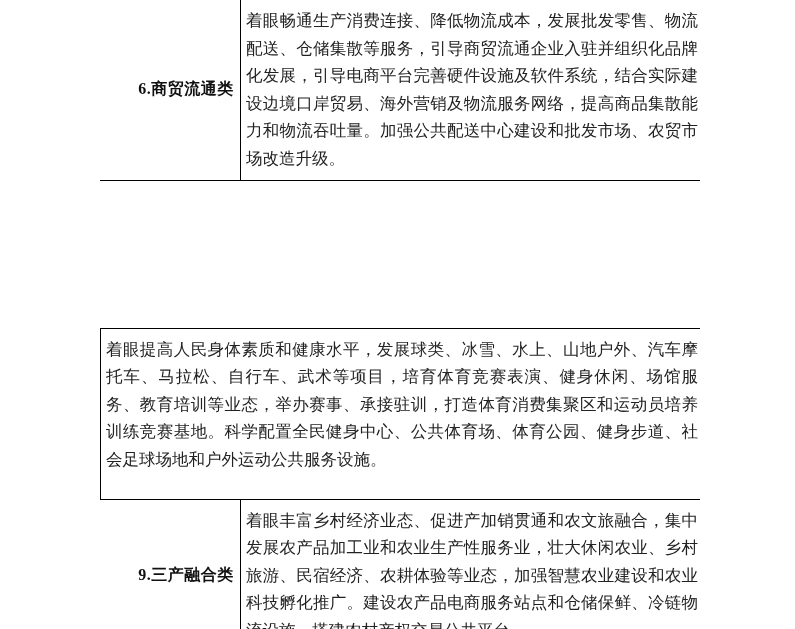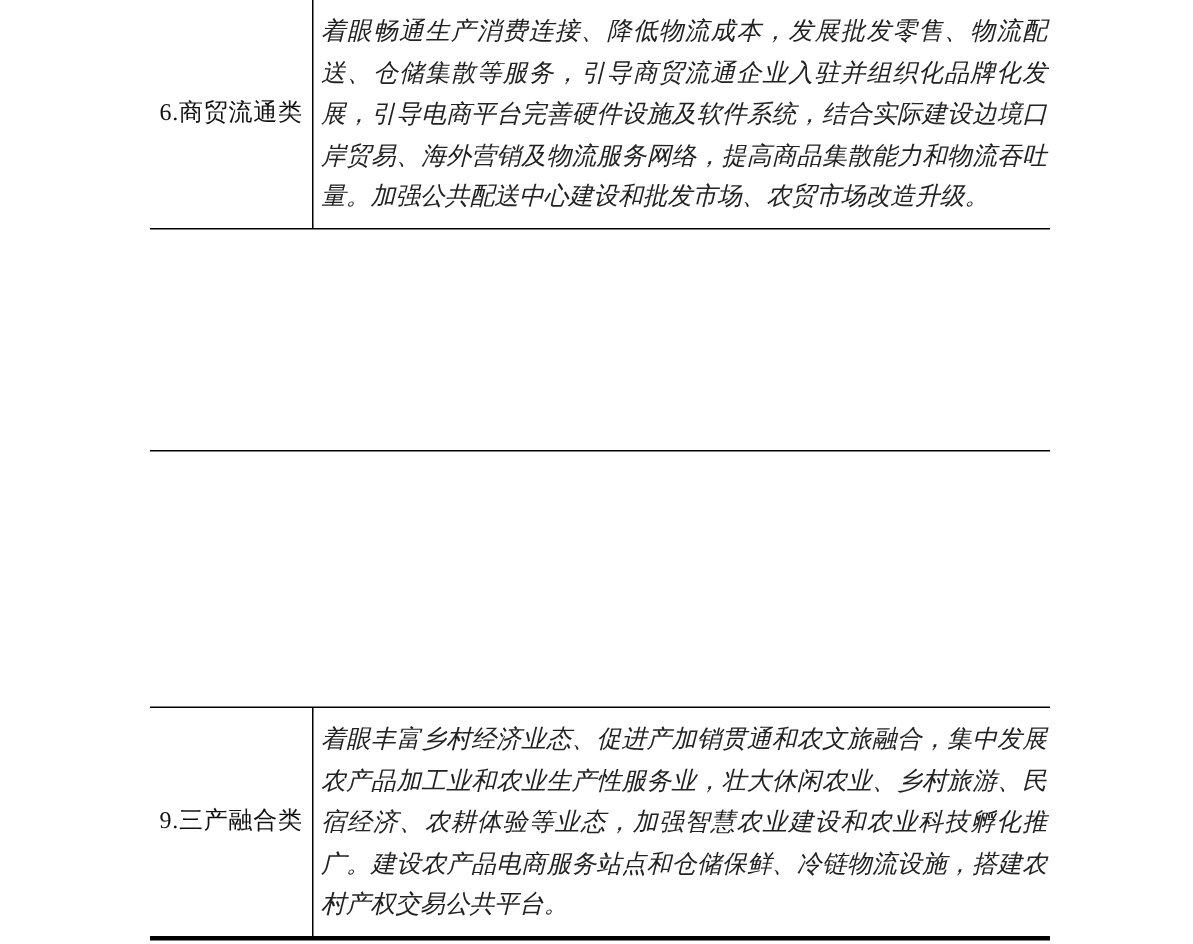--- a/index.html
+++ b/index.html
@@ -29,39 +29,39 @@
   .row + .row {
     border-top: 1px solid #000;
   }
   .cell-label {
     width: 108px;
     flex: 0 0 108px;
     display: flex;
     align-items: center;
     justify-content: center;
     text-align: right;
-    font-weight: normal;
+    font-weight: bold;
     font-size: 16px;
     letter-spacing: 0.5px;
     color: #111;
+    margin-left: 32px;
   }
   .cell-body {
     flex: 1 1 auto;
     border-left: 1px solid #000;
     padding: 7px 2px 7px 5px;
     box-sizing: border-box;
   }
   .cell-body p {
     margin: 0;
     font-size: 16.5px;
     line-height: 27.6px;
     text-align: justify;
     text-justify: inter-character;
     color: #222;
-    font-style: italic;
   }
   .r1 { min-height: 148px; }
   .r2 { min-height: 147px; }
   .r3 { min-height: 170px; }
   .r4 { min-height: 144px; }
 </style>
 </head>
 <body>
 
 <div class="doc-table">
@@ -70,20 +70,23 @@
     <div class="cell-label">6.商贸流通类</div>
     <div class="cell-body">
       <p>着眼畅通生产消费连接、降低物流成本，发展批发零售、物流配送、仓储集散等服务，引导商贸流通企业入驻并组织化品牌化发展，引导电商平台完善硬件设施及软件系统，结合实际建设边境口岸贸易、海外营销及物流服务网络，提高商品集散能力和物流吞吐量。加强公共配送中心建设和批发市场、农贸市场改造升级。</p>
     </div>
   </div>
 
   <div class="row r2">
   </div>
 
   <div class="row r3">
+    <div class="cell-body">
+      <p>着眼提高人民身体素质和健康水平，发展球类、冰雪、水上、山地户外、汽车摩托车、马拉松、自行车、武术等项目，培育体育竞赛表演、健身休闲、场馆服务、教育培训等业态，举办赛事、承接驻训，打造体育消费集聚区和运动员培养训练竞赛基地。科学配置全民健身中心、公共体育场、体育公园、健身步道、社会足球场地和户外运动公共服务设施。</p>
+    </div>
   </div>
 
   <div class="row r4">
     <div class="cell-label">9.三产融合类</div>
     <div class="cell-body">
       <p>着眼丰富乡村经济业态、促进产加销贯通和农文旅融合，集中发展农产品加工业和农业生产性服务业，壮大休闲农业、乡村旅游、民宿经济、农耕体验等业态，加强智慧农业建设和农业科技孵化推广。建设农产品电商服务站点和仓储保鲜、冷链物流设施，搭建农村产权交易公共平台。</p>
     </div>
   </div>
 
 </div>

